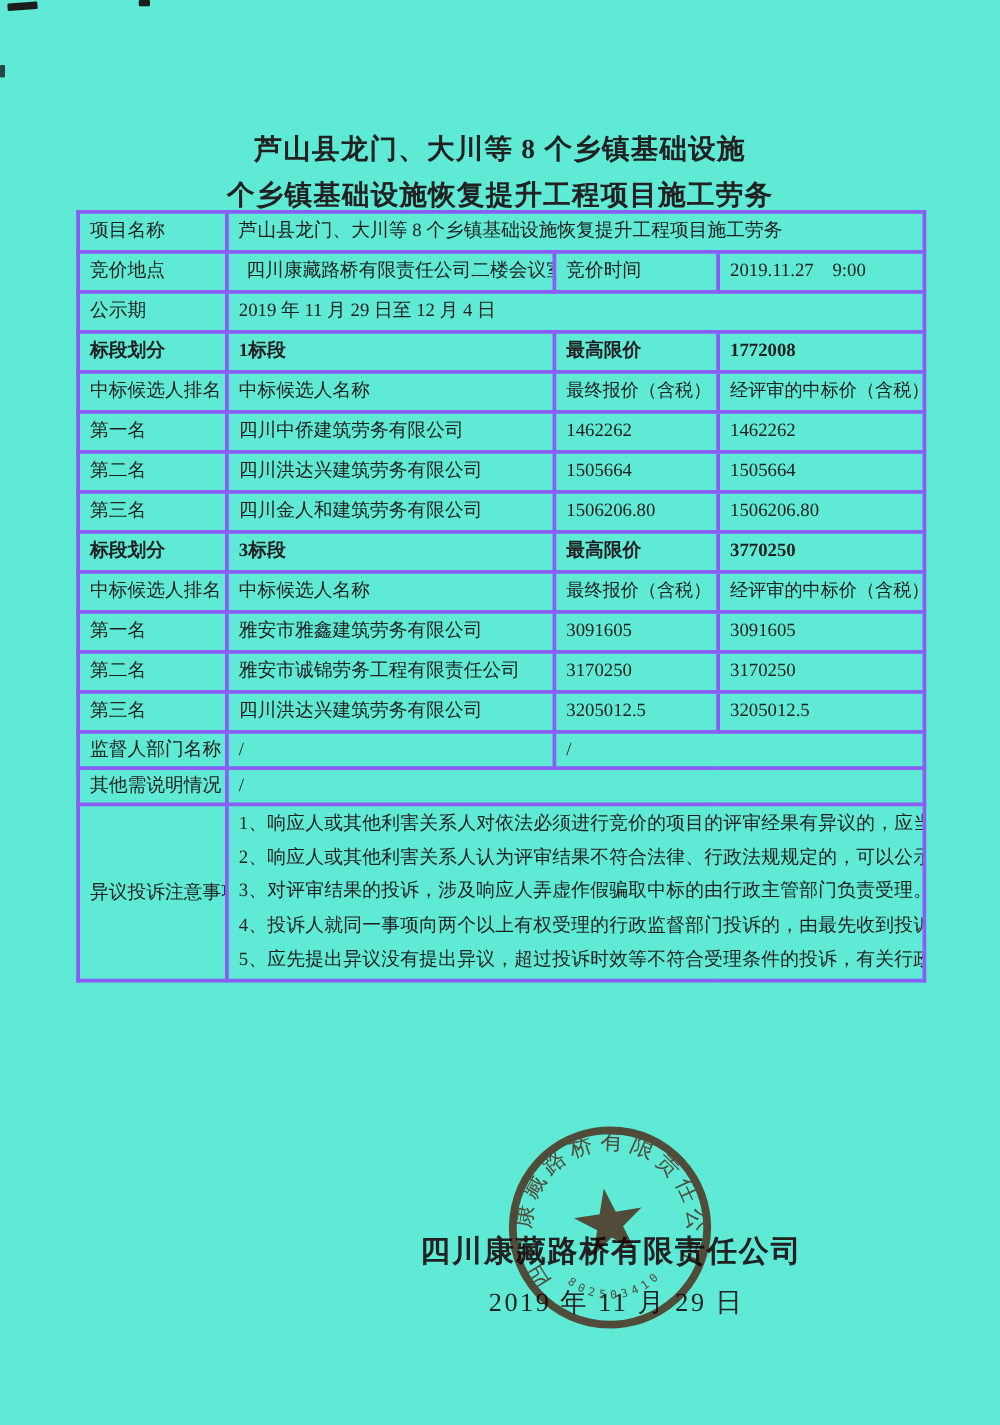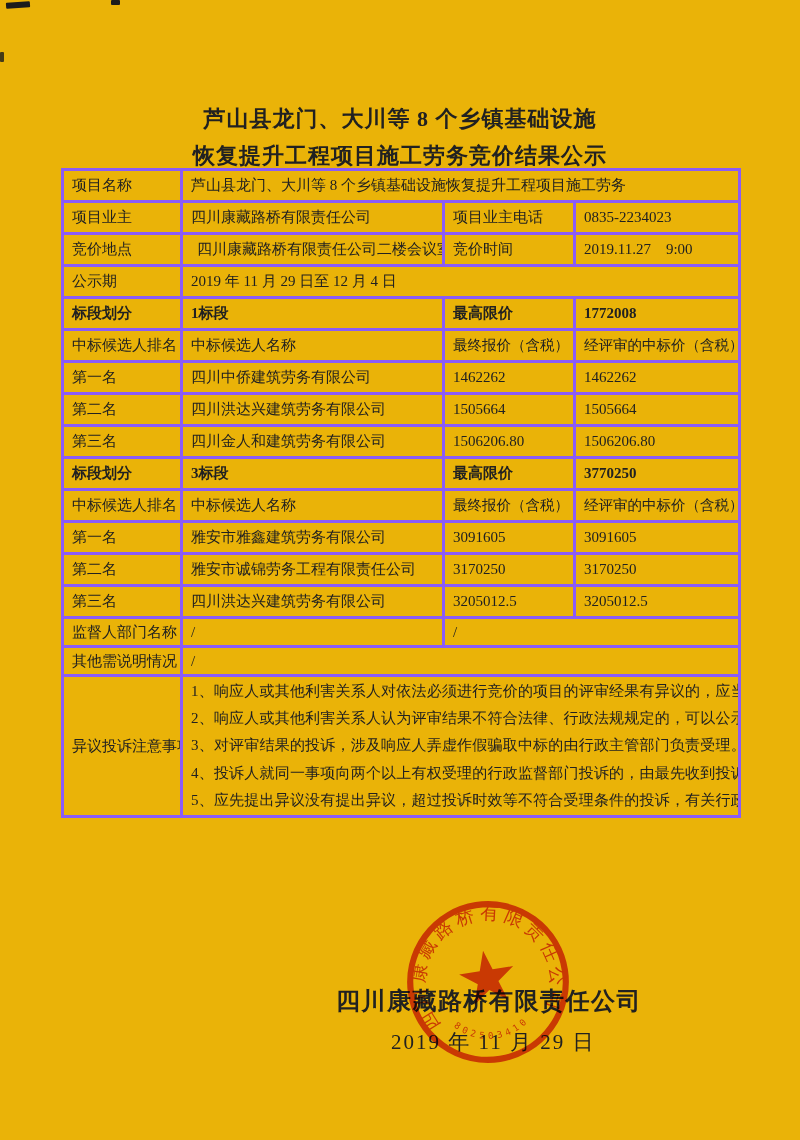--- a/index.html
+++ b/index.html
@@ -1,18 +1,18 @@
 <!DOCTYPE html>
 <html><head>
 <meta charset="utf-8">
 <style>
   html,body{margin:0;padding:0;background:#e9e8e5;}
   .page{
     position:relative;width:800px;height:1140px;margin:0 auto;
-    background:#eab308;
+    background:#5eead4;
     font-family:"Liberation Serif","DejaVu Serif",serif;
     color:#212121;overflow:hidden;
   }
   
   .mark{position:absolute;background:#1c1c1c;border-radius:1px;}
   .mark1{left:6px;top:2px;width:24px;height:6px;transform:rotate(-4deg);}
   .mark2{left:111px;top:0;width:9px;height:5px;}
   .mark3{left:0;top:52px;width:4px;height:10px;opacity:.8;}
 
   .title{position:absolute;left:0;top:100px;width:100%;text-align:center;
@@ -47,41 +47,35 @@
 <body>
 
 <div class="page">
 
   <div class="mark mark1"></div>
   <div class="mark mark2"></div>
   <div class="mark mark3"></div>
 
   <div class="title">
     <div>芦山县龙门、大川等 8 个乡镇基础设施</div>
-    <div>恢复提升工程项目施工劳务竞价结果公示</div>
+    <div>个乡镇基础设施恢复提升工程项目施工劳务</div>
   </div>
 
   <table class="doc">
     <colgroup>
         <col style="width:119px">
         <col style="width:262px">
         <col style="width:131px">
         <col style="width:165px">
       </colgroup>
 
     <tbody>
         <tr>
       <td class="lab">项目名称</td>
       <td class="val" colspan="3">芦山县龙门、大川等 8 个乡镇基础设施恢复提升工程项目施工劳务</td>
-    </tr>
-    <tr>
-      <td class="lab">项目业主</td>
-      <td class="val">四川康藏路桥有限责任公司</td>
-      <td class="lab">项目业主电话</td>
-      <td class="val">0835-2234023</td>
     </tr>
     <tr>
       <td class="lab">竞价地点</td>
       <td class="val" style="padding-left:14px">四川康藏路桥有限责任公司二楼会议室</td>
       <td class="lab">竞价时间</td>
       <td class="val">2019.11.27　9:00</td>
     </tr>
     <tr>
       <td class="lab">公示期</td>
       <td class="val" colspan="3">2019 年 11 月 29 日至 12 月 4 日</td>

